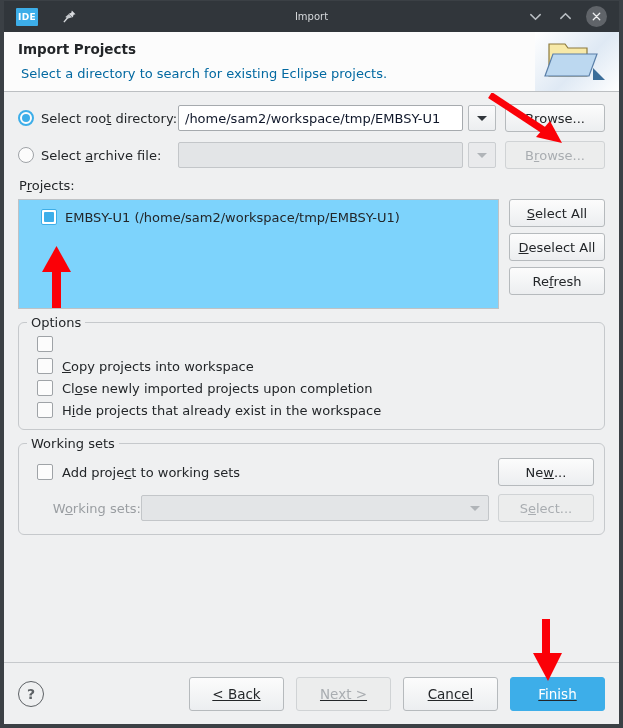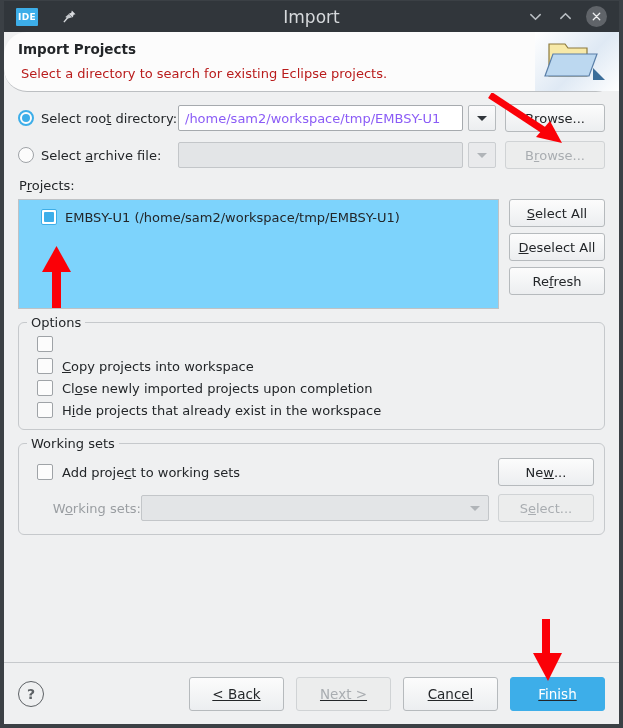--- a/index.html
+++ b/index.html
@@ -63,21 +63,21 @@
   .pin-icon {
     margin-left: 10px;
     width: 16px; height: 16px;
     display: flex; align-items: center; justify-content: center;
   }
   .win-title {
     position: absolute;
     left: 0; right: 0;
     text-align: center;
     color: #d6d9dc;
-    font-size: 17px;
+    font-size: 10px;
     pointer-events: none;
   }
   .win-controls {
     margin-left: auto;
     display: flex;
     align-items: center;
     gap: 12px;
     padding-right: 6px;
     z-index: 2;
   }
@@ -95,31 +95,30 @@
 
   
   .banner {
     background: #fcfcfc;
     border-bottom: 1px solid #bcbfc2;
     height: 60px;
     min-height: 60px;
     position: relative;
     padding: 9px 0 0 14px;
     box-sizing: border-box;
-    border-radius: 23px;
   }
   .banner-title {
     font-size: 13.5px;
     font-weight: bold;
     color: #232629;
     margin-bottom: 9px;
   }
   .banner-sub {
     font-size: 13px;
-    color: #b91c1c;
+    color: #0369a1;
     padding-left: 3px;
   }
   .banner-icon {
     position: absolute;
     right: 0; top: 0;
     width: 84px; height: 59px;
     background: linear-gradient(135deg, #ffffff 0%, #dfe9f4 55%, #ffffff 100%);
   }
 
   
@@ -170,21 +169,21 @@
     flex: 1;
     height: 26px;
     background: #ffffff;
     border: 1px solid #a6aaae;
     border-radius: 2px;
     box-sizing: border-box;
     display: flex;
     align-items: center;
     padding: 0 6px;
     font-size: 13px;
-    color: #8b5cf6;
+    color: #0f172a;
     min-width: 0;
   }
   .text-field.disabled {
     background: #e3e5e7;
     border-color: #c3c6c9;
     color: #9a9ea2;
   }
   .combo-btn {
     width: 28px; height: 26px;
     margin-left: 5px;

